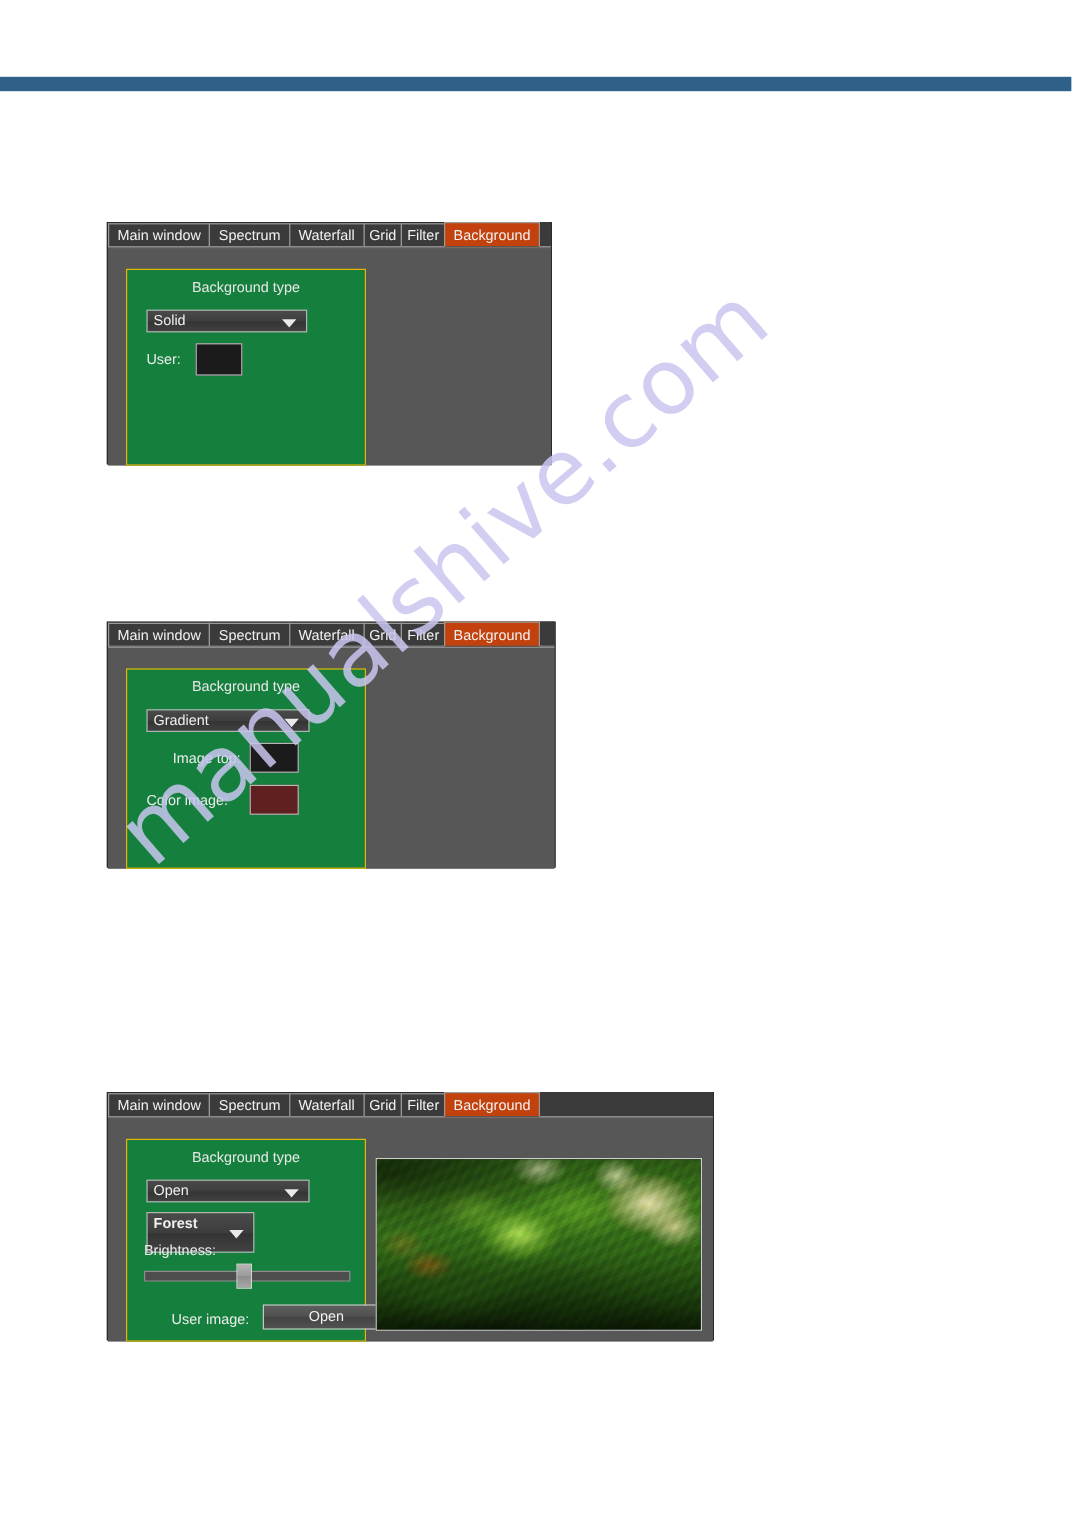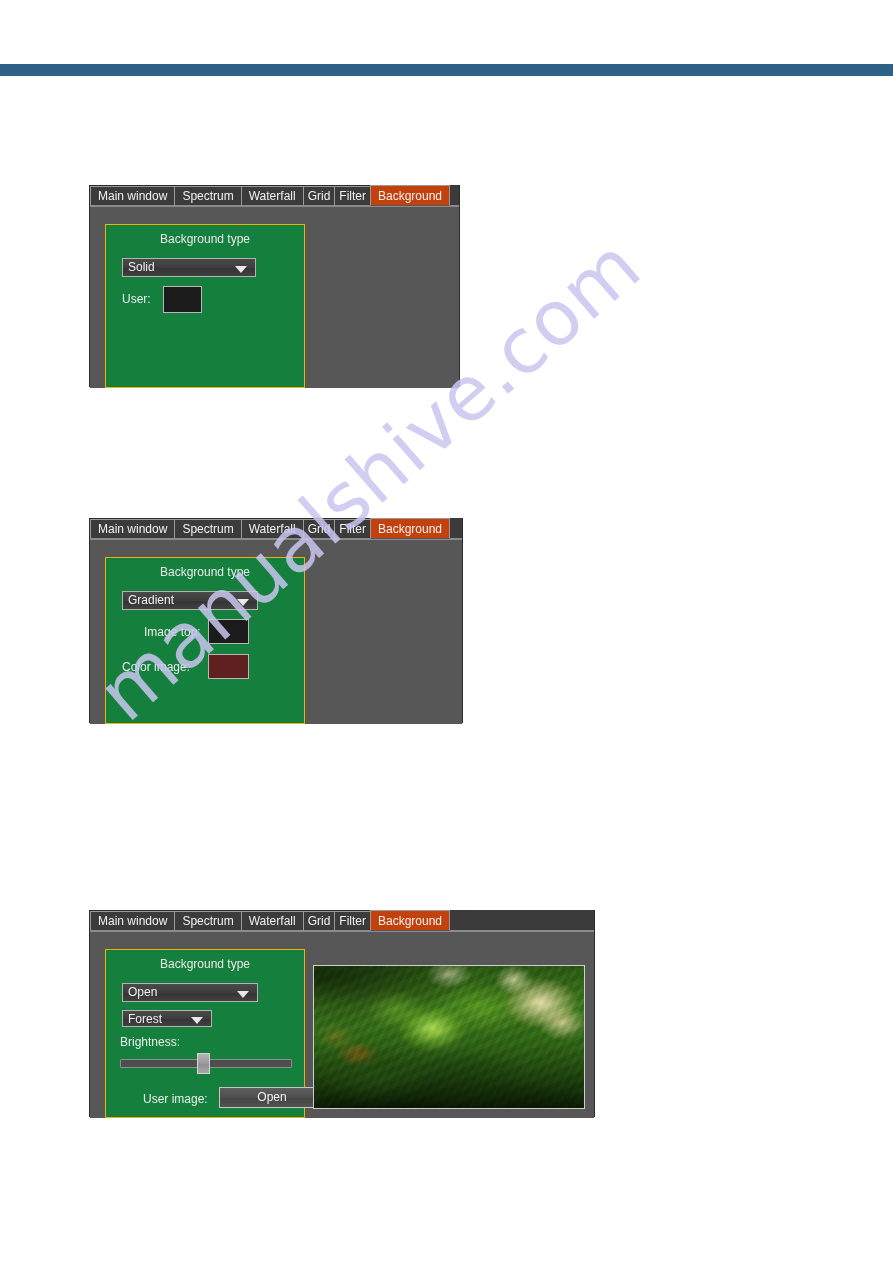--- a/index.html
+++ b/index.html
@@ -300,21 +300,21 @@
 
   <div class="tabbody" style="height:186px;">
     <div class="group" style="left:15px; top:17px; width:200px; height:169px;">
       <div class="group-title">Background type</div>
 
       <div class="combo" style="left:16px; top:33px; width:136px; height:19px;">
         <span>Open</span>
         <span class="arrow"></span>
       </div>
 
-      <div class="combo" style="left:16px; top:60px; width:90px; height:17px;">
+      <div class="combo" style="left:16px; top:60px; width:90px; height:34px;font-weight:bold;">
         <span>Forest</span>
         <span class="arrow"></span>
       </div>
 
       <div class="lbl" style="left:14px; top:85px;">Brightness:</div>
 
       <div class="slider-track" style="left:14px; top:109px; width:172px;"></div>
       <div class="slider-thumb" style="left:91px; top:103px;"></div>
 
       <div class="lbl" style="left:37px; top:142px;">User image:</div>

